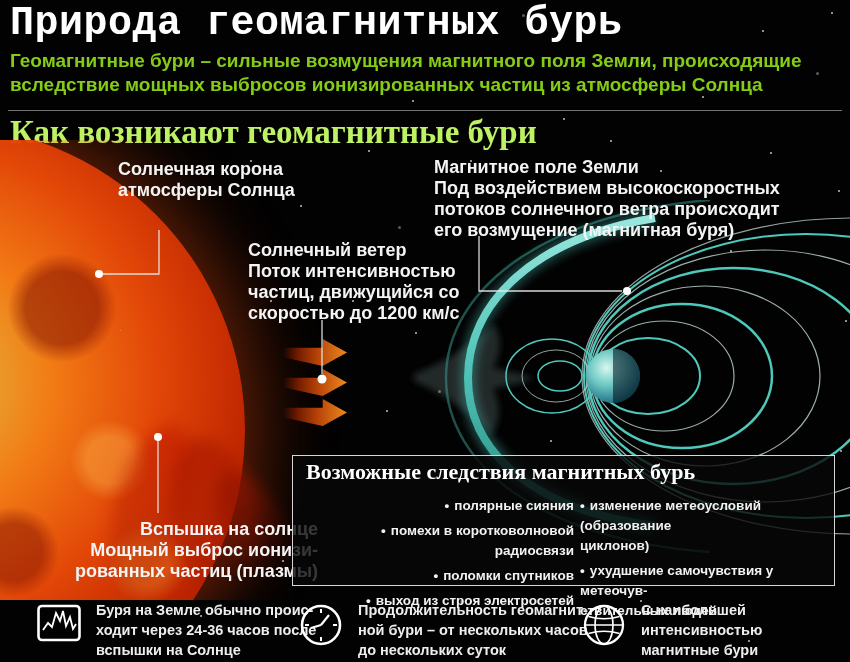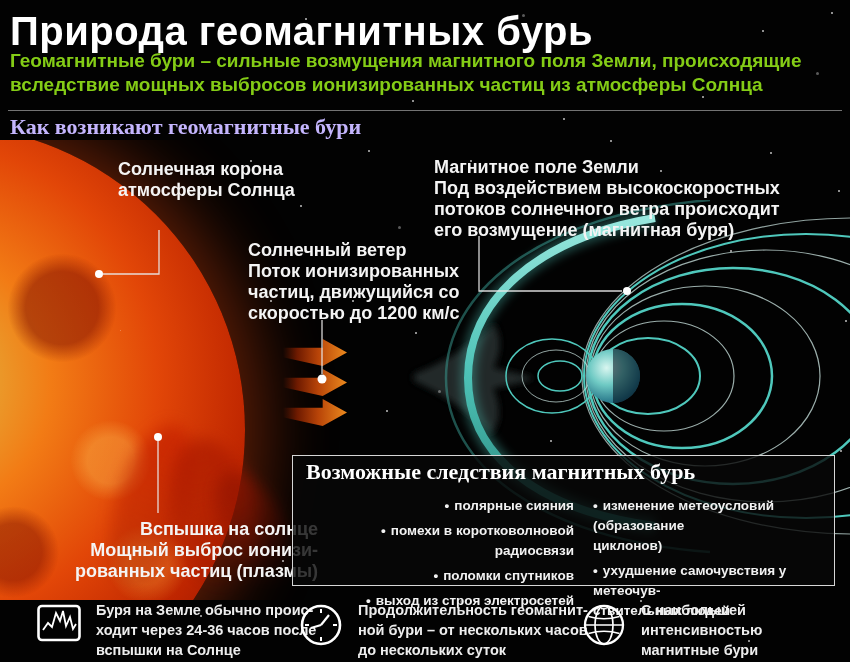--- a/index.html
+++ b/index.html
@@ -1,24 +1,24 @@
 <!DOCTYPE html>
 <html lang="ru"><head>
 <meta charset="utf-8">
 <style>
   html,body{margin:0;padding:0;background:#000;}
   #canvas{position:relative;width:850px;height:662px;background:#020202;overflow:hidden;
           font-family:"Liberation Sans",sans-serif;color:#f2f2f2;}
   
-  .title{position:absolute;left:10px;top:9px;font-family:Liberation Sans, sans-serif;
+  .title{position:absolute;left:10px;top:2px;font-family:Liberation Mono, monospace;
          font-weight:bold;font-size:40px;line-height:44px;color:#fff;letter-spacing:.5px;}
   .subtitle{position:absolute;left:10px;top:49px;font-weight:bold;font-size:19px;line-height:23.5px;color:#84cc16;}
   .divider{position:absolute;left:8px;top:110px;width:834px;height:1px;background:#9a9a9a;opacity:.75;}
   .section-title{position:absolute;left:10px;top:114px;font-family:"Liberation Serif",serif;
-                 font-weight:bold;font-size:22px;color:#c4b5fd;}
+                 font-weight:bold;font-size:33px;color:#bef264;}
   
   #scene{position:absolute;left:0;top:140px;width:850px;height:460px;overflow:hidden;}
   .sun{position:absolute;left:-365px;top:-15px;width:610px;height:610px;border-radius:50%;
        background:
         radial-gradient(circle at 46% 42%, rgba(255,236,150,.95) 0%, rgba(255,190,60,.9) 10%,
           rgba(255,130,22,.95) 28%, rgba(238,74,8,.95) 50%, rgba(196,38,0,.97) 70%,
           rgba(143,16,0,1) 87%, rgba(95,6,0,1) 100%);
        box-shadow:0 0 70px 18px rgba(255,80,15,.38);}
   .sun::after{content:"";position:absolute;inset:0;border-radius:50%;
        background:
@@ -42,21 +42,21 @@
   #leaders{position:absolute;left:0;top:0;width:850px;height:662px;pointer-events:none;}
   .lbl{position:absolute;font-weight:bold;font-size:18px;line-height:21px;color:#f4f4f4;z-index:4;}
   .lbl .line{white-space:nowrap;}
   
   .box{position:absolute;left:292px;top:455px;width:543px;height:131px;z-index:5;
        border:1.5px solid #d6d6d6;background:rgba(8,8,8,.8);box-sizing:border-box;}
   .box-title{position:absolute;left:13px;top:3px;font-family:"Liberation Serif",serif;
              font-weight:bold;font-size:22px;color:#fff;}
   .col{position:absolute;top:40px;font-weight:bold;font-size:13.5px;line-height:20px;}
   .col.left{left:13px;width:268px;text-align:right;}
-  .col.right{left:287px;width:248px;margin-left:13px;}
+  .col.right{left:287px;width:248px;}
   .citem{margin-bottom:5px;}
   .citem .b{margin-right:5px;}
   
   #footer{position:absolute;left:0;top:596px;width:850px;height:66px;z-index:6;}
   .fitem{position:absolute;top:4px;display:flex;align-items:flex-start;}
   .ficon{flex:0 0 auto;margin-top:2px;}
   .ftext{margin-left:14px;font-weight:bold;font-size:14.5px;line-height:20px;color:#ededed;}
   .star{position:absolute;background:#fff;border-radius:50%;}
 </style>
 </head>
@@ -144,21 +144,21 @@
       <circle cx="158" cy="437" r="4"></circle>
     </g>
   </svg>
 
   <div class="lbl" style="left:118px;top:159px;">
     <div class="line">Солнечная корона</div>
     <div class="line">атмосферы Солнца</div>
   </div>
   <div class="lbl" style="left:248px;top:240px;">
     <div class="line">Солнечный ветер</div>
-    <div class="line">Поток ионизированных</div>
+    <div class="line">Поток интенсивностью</div>
     <div class="line">частиц, движущийся со</div>
     <div class="line">скоростью до 1200 км/с</div>
   </div>
   <div class="lbl" style="left:434px;top:157px;">
     <div class="line">Магнитное поле Земли</div>
     <div class="line">Под воздействием высокоскоростных</div>
     <div class="line">потоков солнечного ветра происходит</div>
     <div class="line">его возмущение (магнитная буря)</div>
   </div>
   <div class="lbl" style="left:75px;top:519px;text-align:right;">

